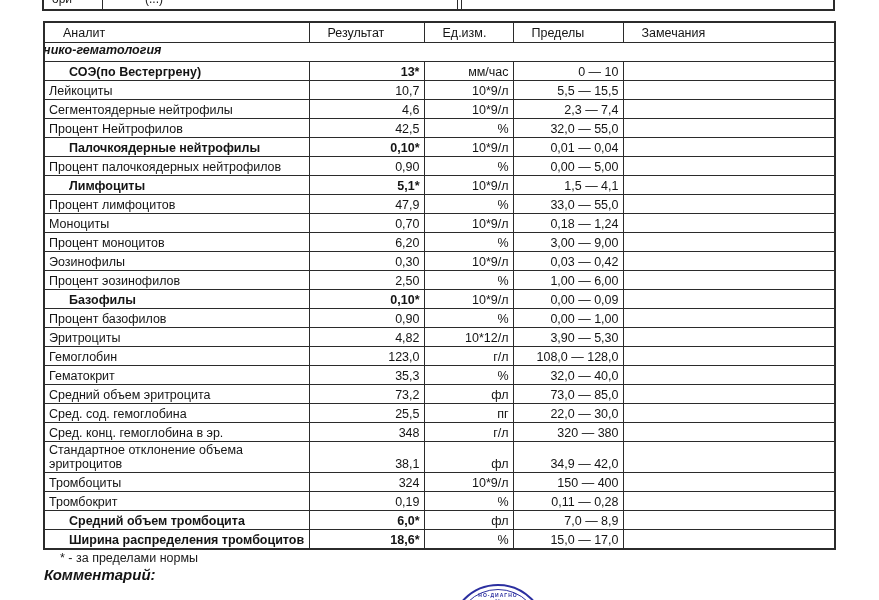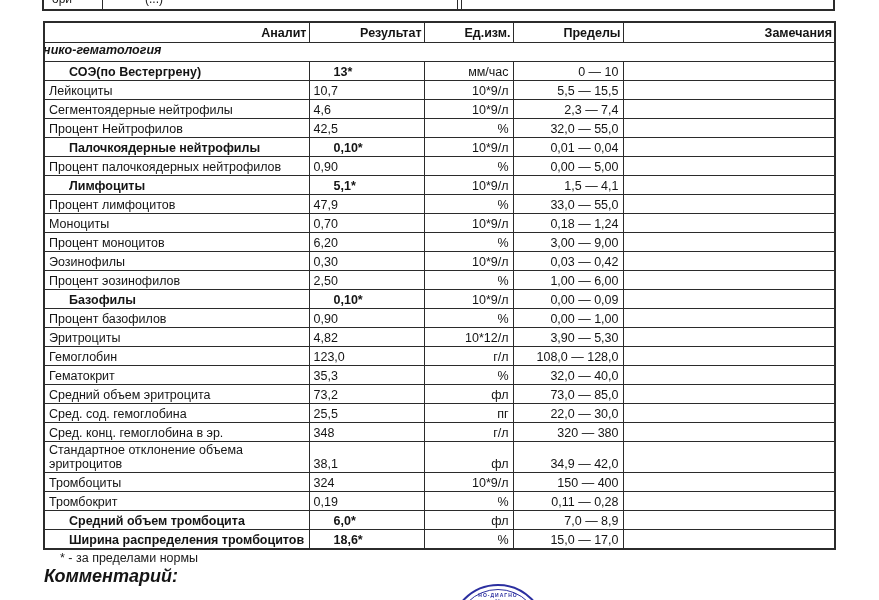--- a/index.html
+++ b/index.html
@@ -22,39 +22,39 @@
   .results-table{
     position:absolute;left:43px;top:21px;width:791px;
     border-collapse:collapse;table-layout:fixed;
     font-size:12.5px;line-height:14px;color:#141414;
   }
   .results-table,
   .results-table th,
   .results-table td{border:1px solid #2b2b2b;}
   .results-table{border:2px solid #2b2b2b;}
   .results-table th{
-    height:17px;font-weight:bold;text-align:right;padding:1px 2px;
+    height:17px;font-weight:normal;text-align:left;padding:1px 18px;
     font-size:12.5px;
   }
   .section-row td{border-left:1px solid #2b2b2b;border-right:1px solid #2b2b2b;height:14px;position:relative;}
   .section-label{
     position:absolute;left:-25px;top:0px;white-space:nowrap;
     font-weight:bold;font-style:italic;font-size:12.5px;background:transparent;
   }
   .results-table tbody td{height:16px;padding:1px 4px;vertical-align:bottom;overflow:hidden;}
   .td-analyte{text-align:left;white-space:pre-line;}
-  .td-result{text-align:left;}
+  .td-result{text-align:right;}
   .td-unit{text-align:right;padding-left:3px !important;}
   .td-range{text-align:right;}
   .td-remark{text-align:left;}
   tr.hl .td-analyte, tr.hl .td-result{font-weight:bold;padding-left:24px;}
 
   
   .footnote{position:absolute;left:60px;top:551px;font-size:12.5px;color:#1a1a1a;}
-  .comment-label{position:absolute;left:44px;top:566px;font-size:18px;font-weight:bold;font-style:italic;color:#141414;}
+  .comment-label{position:absolute;left:44px;top:566px;font-size:15px;font-weight:bold;font-style:italic;color:#141414;}
 
   
   .stamp{
     position:absolute;left:450px;top:584px;width:96px;height:96px;
     border-radius:50%;border:2.5px solid #2b2fa0;box-sizing:border-box;
     overflow:visible;
   }
   .stamp .inner-ring{
     position:absolute;left:3px;top:3px;right:3px;bottom:3px;
     border-radius:50%;border:1.2px solid #2b2fa0;

